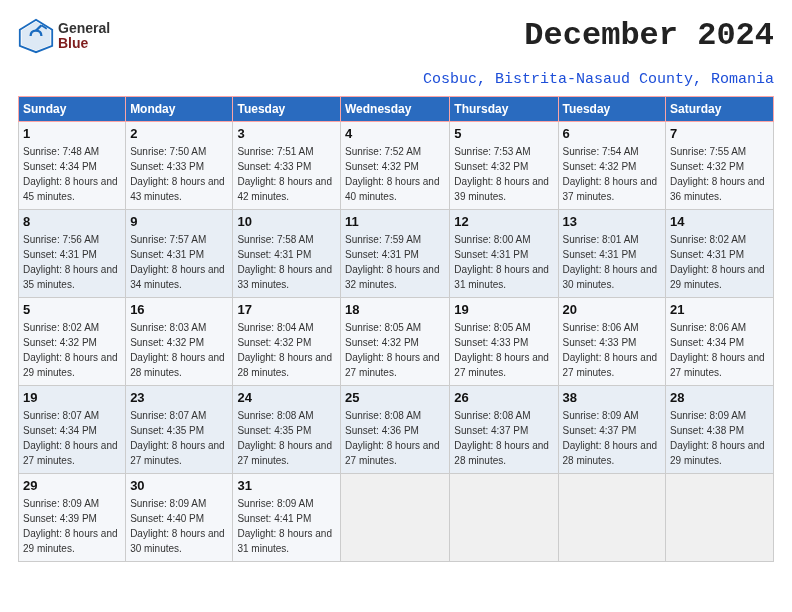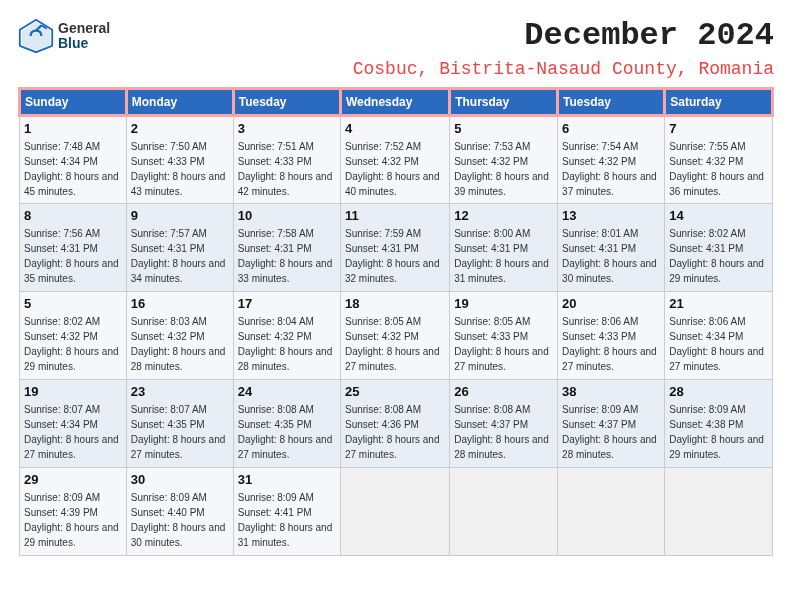--- a/index.html
+++ b/index.html
@@ -27,53 +27,53 @@
       gap: 4px;
     }
     .logo-text {
       display: flex;
       flex-direction: column;
       font-size: 14px;
       font-weight: bold;
       line-height: 1.1;
     }
     .logo-general { color: #333; }
-    .logo-blue { color: #0c4a6e; }
+    .logo-blue { color: #7f1d1d; }
     .logo-icon {
       width: 36px;
       height: 36px;
     }
     .title-block {
       text-align: right;
       font-family: Liberation Mono, monospace;
     }
     .main-title {
       font-size: 32px;
       font-weight: bold;
       color: #222;
       line-height: 1.1;
     }
     .subtitle {
-      font-size: 18px;
-      color: #ef4444;
-      margin-top: 6px;
+      font-size: 15px;
+      color: #1d4ed8;
+      margin-top: 18px;
     }
     .calendar {
       width: 100%;
       border-collapse: collapse;
       font-size: 10.5px;
     }
     .calendar thead th {
       background: #2a6bbf;
       color: #fff;
       padding: 5px 4px;
       text-align: left;
       font-size: 12px;
       font-weight: bold;
-      border: 3px solid #fca5a5;
+      border: 1px solid #fca5a5;
     }
     .calendar tbody td {
       border: 1px solid #ccc;
       vertical-align: top;
       padding: 3px 4px;
       width: 113px;
       height: 88px;
       color: #333;
       line-height: 1.35;
     }

